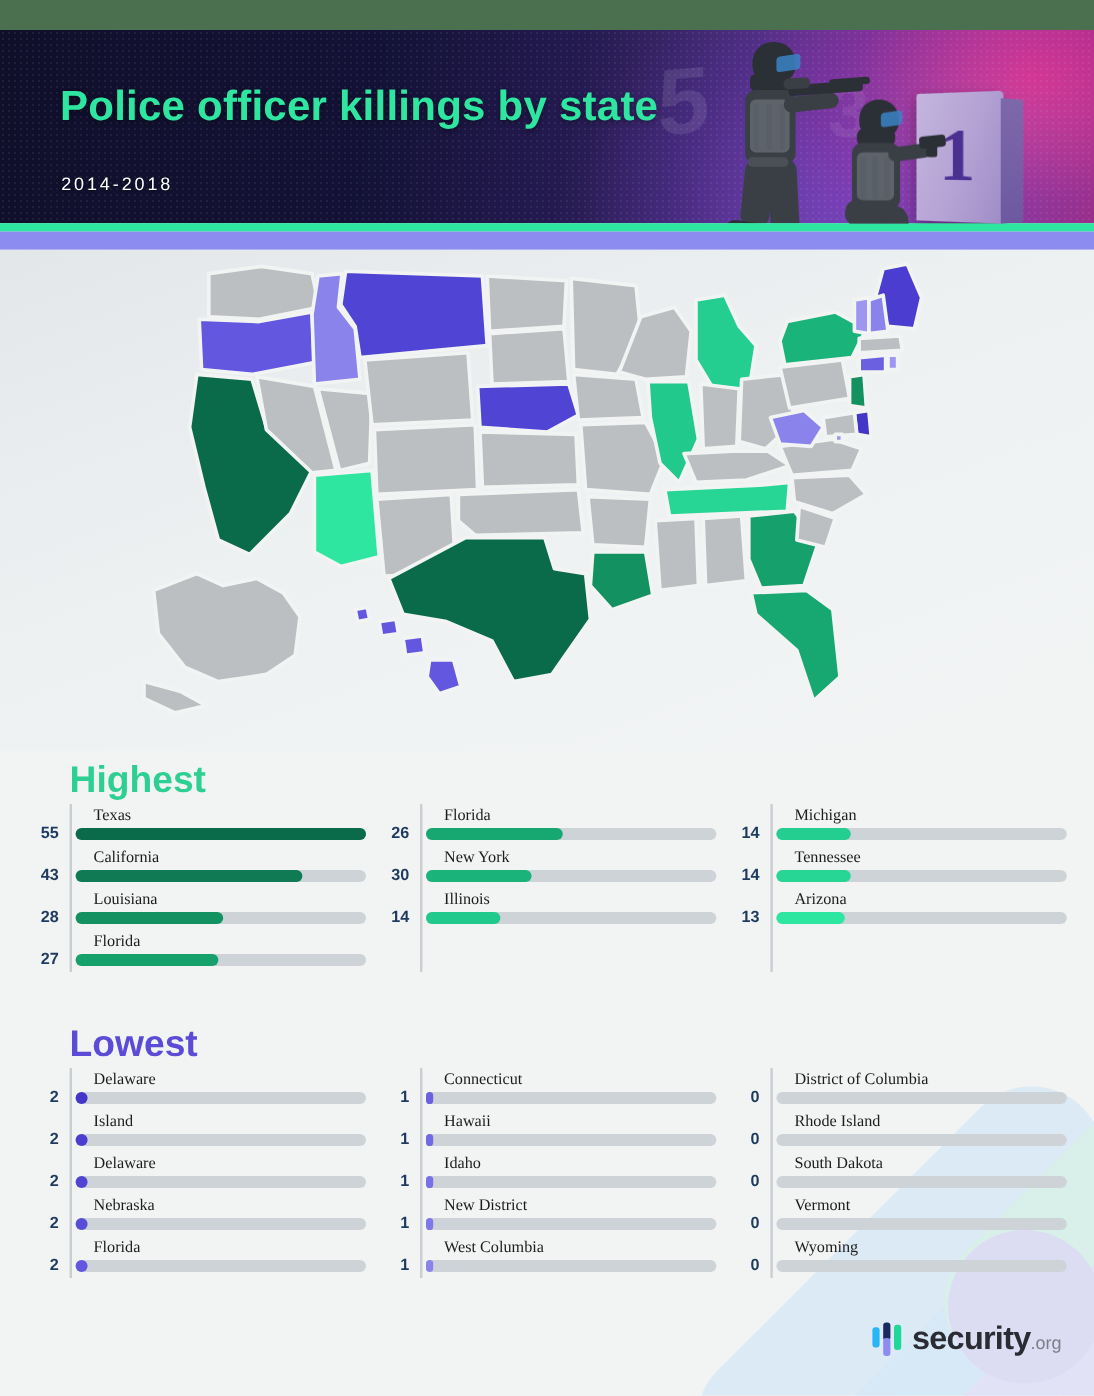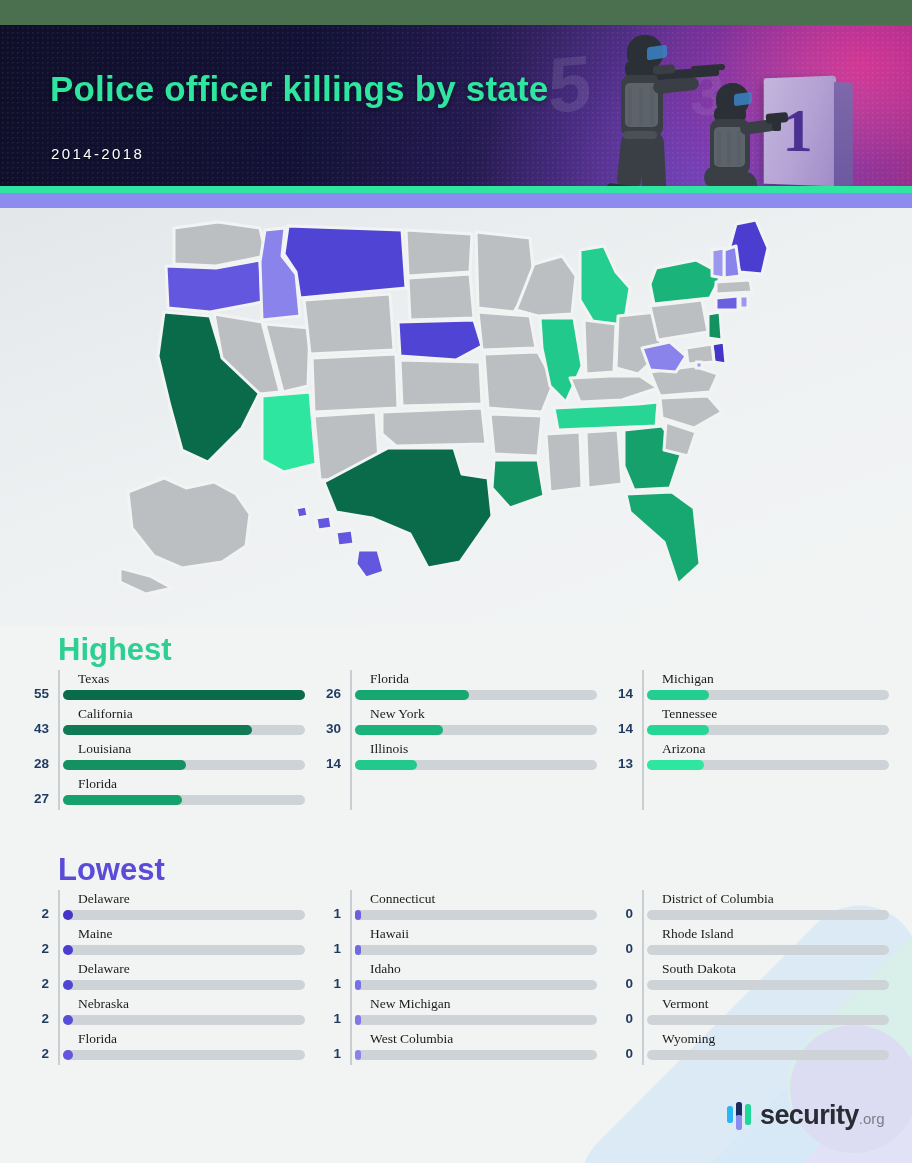--- a/index.html
+++ b/index.html
@@ -438,21 +438,21 @@
     <div class="rows">
       <div class="brow">
         <span class="brow-value">2</span>
         <span class="brow-label">Delaware</span>
         <span class="track" style="width: 242px;">
             <span class="fill" style="width: 9.922px; background: rgb(67, 54, 201);"></span>
           </span>
       </div>
       <div class="brow">
         <span class="brow-value">2</span>
-        <span class="brow-label">Maine</span>
+        <span class="brow-label">Island</span>
         <span class="track" style="width: 242px;">
             <span class="fill" style="width: 9.922px; background: rgb(74, 61, 208);"></span>
           </span>
       </div>
       <div class="brow">
         <span class="brow-value">2</span>
         <span class="brow-label">Delaware</span>
         <span class="track" style="width: 242px;">
             <span class="fill" style="width: 9.922px; background: rgb(80, 68, 213);"></span>
           </span>
@@ -493,21 +493,21 @@
       </div>
       <div class="brow">
         <span class="brow-value">1</span>
         <span class="brow-label">Idaho</span>
         <span class="track" style="width: 242px;">
             <span class="fill" style="width: 5.566px; background: rgb(120, 112, 230);"></span>
           </span>
       </div>
       <div class="brow">
         <span class="brow-value">1</span>
-        <span class="brow-label">New Michigan</span>
+        <span class="brow-label">New District</span>
         <span class="track" style="width: 242px;">
             <span class="fill" style="width: 5.566px; background: rgb(128, 120, 233);"></span>
           </span>
       </div>
       <div class="brow">
         <span class="brow-value">1</span>
         <span class="brow-label">West Columbia</span>
         <span class="track" style="width: 242px;">
             <span class="fill" style="width: 5.566px; background: rgb(138, 131, 236);"></span>
           </span>

